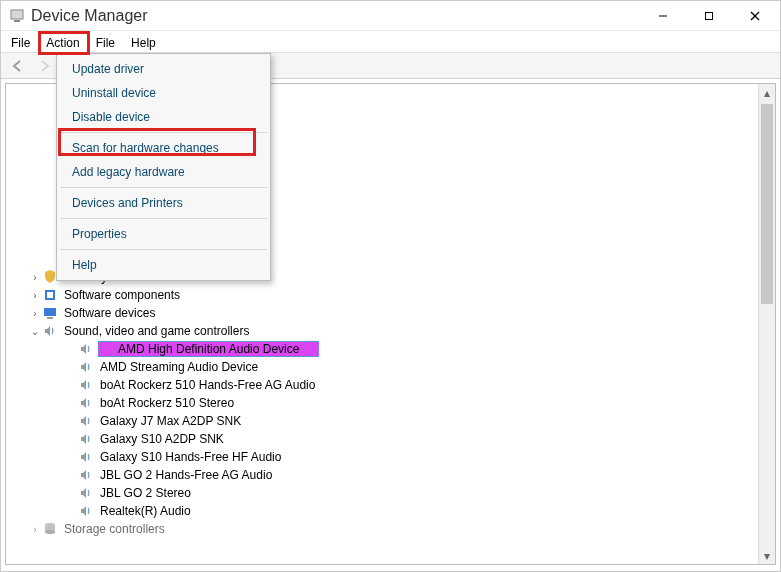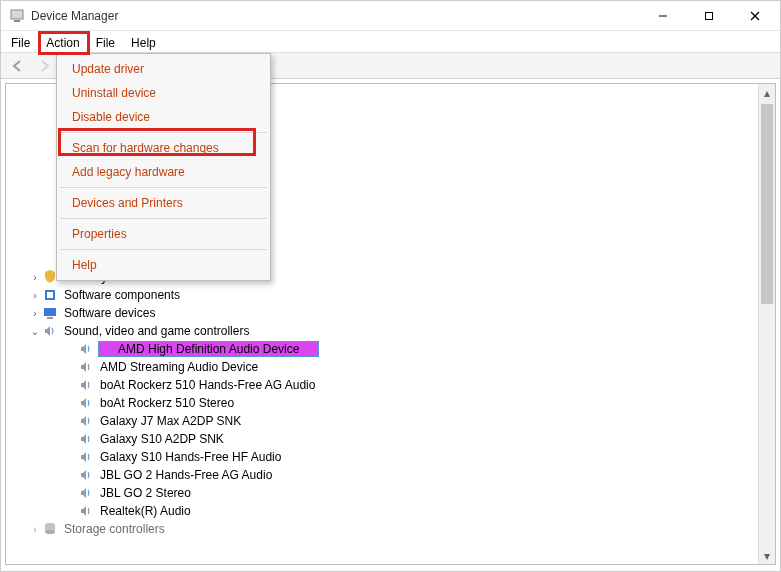--- a/index.html
+++ b/index.html
@@ -17,21 +17,21 @@
       height: 30px;
       display: flex;
       align-items: center;
       padding: 0 2px 0 8px;
       background: #fff;
       border-bottom: 1px solid #e8e8e8;
     }
     .titlebar .app-icon {
       width: 16px; height: 16px; margin-right: 6px;
     }
-    .titlebar .title { flex: 1; color: #333; font-size: 12px; }
+    .titlebar .title { flex: 1; color: #333; font-size: 16px; }
     .win-controls { display: flex; }
     .win-btn {
       width: 46px; height: 30px; display: flex; align-items: center; justify-content: center;
       color: #222;
     }
     .win-btn svg { width: 10px; height: 10px; }
 
     .menubar {
       height: 22px;
       display: flex;
@@ -100,21 +100,21 @@
       left: 55px; top: 52px;
       width: 215px;
       background: #f7f7f7;
       border: 1px solid #bcbcbc;
       box-shadow: 2px 3px 6px rgba(0,0,0,0.25);
       z-index: 15;
       padding: 3px 1px;
     }
     .dropdown .dd-item {
       padding: 5px 14px;
-      color: #c2410c;
+      color: #0c4a6e;
     }
     .dropdown .dd-sep {
       height:1px; background:#d8d8d8; margin:3px 2px;
     }
 
     
     .ic-yellow { fill:#e7b93e; }
     .ic-blue { fill:#3a7bd5; }
     .ic-gray { fill:#9a9a9a; }
   </style>

